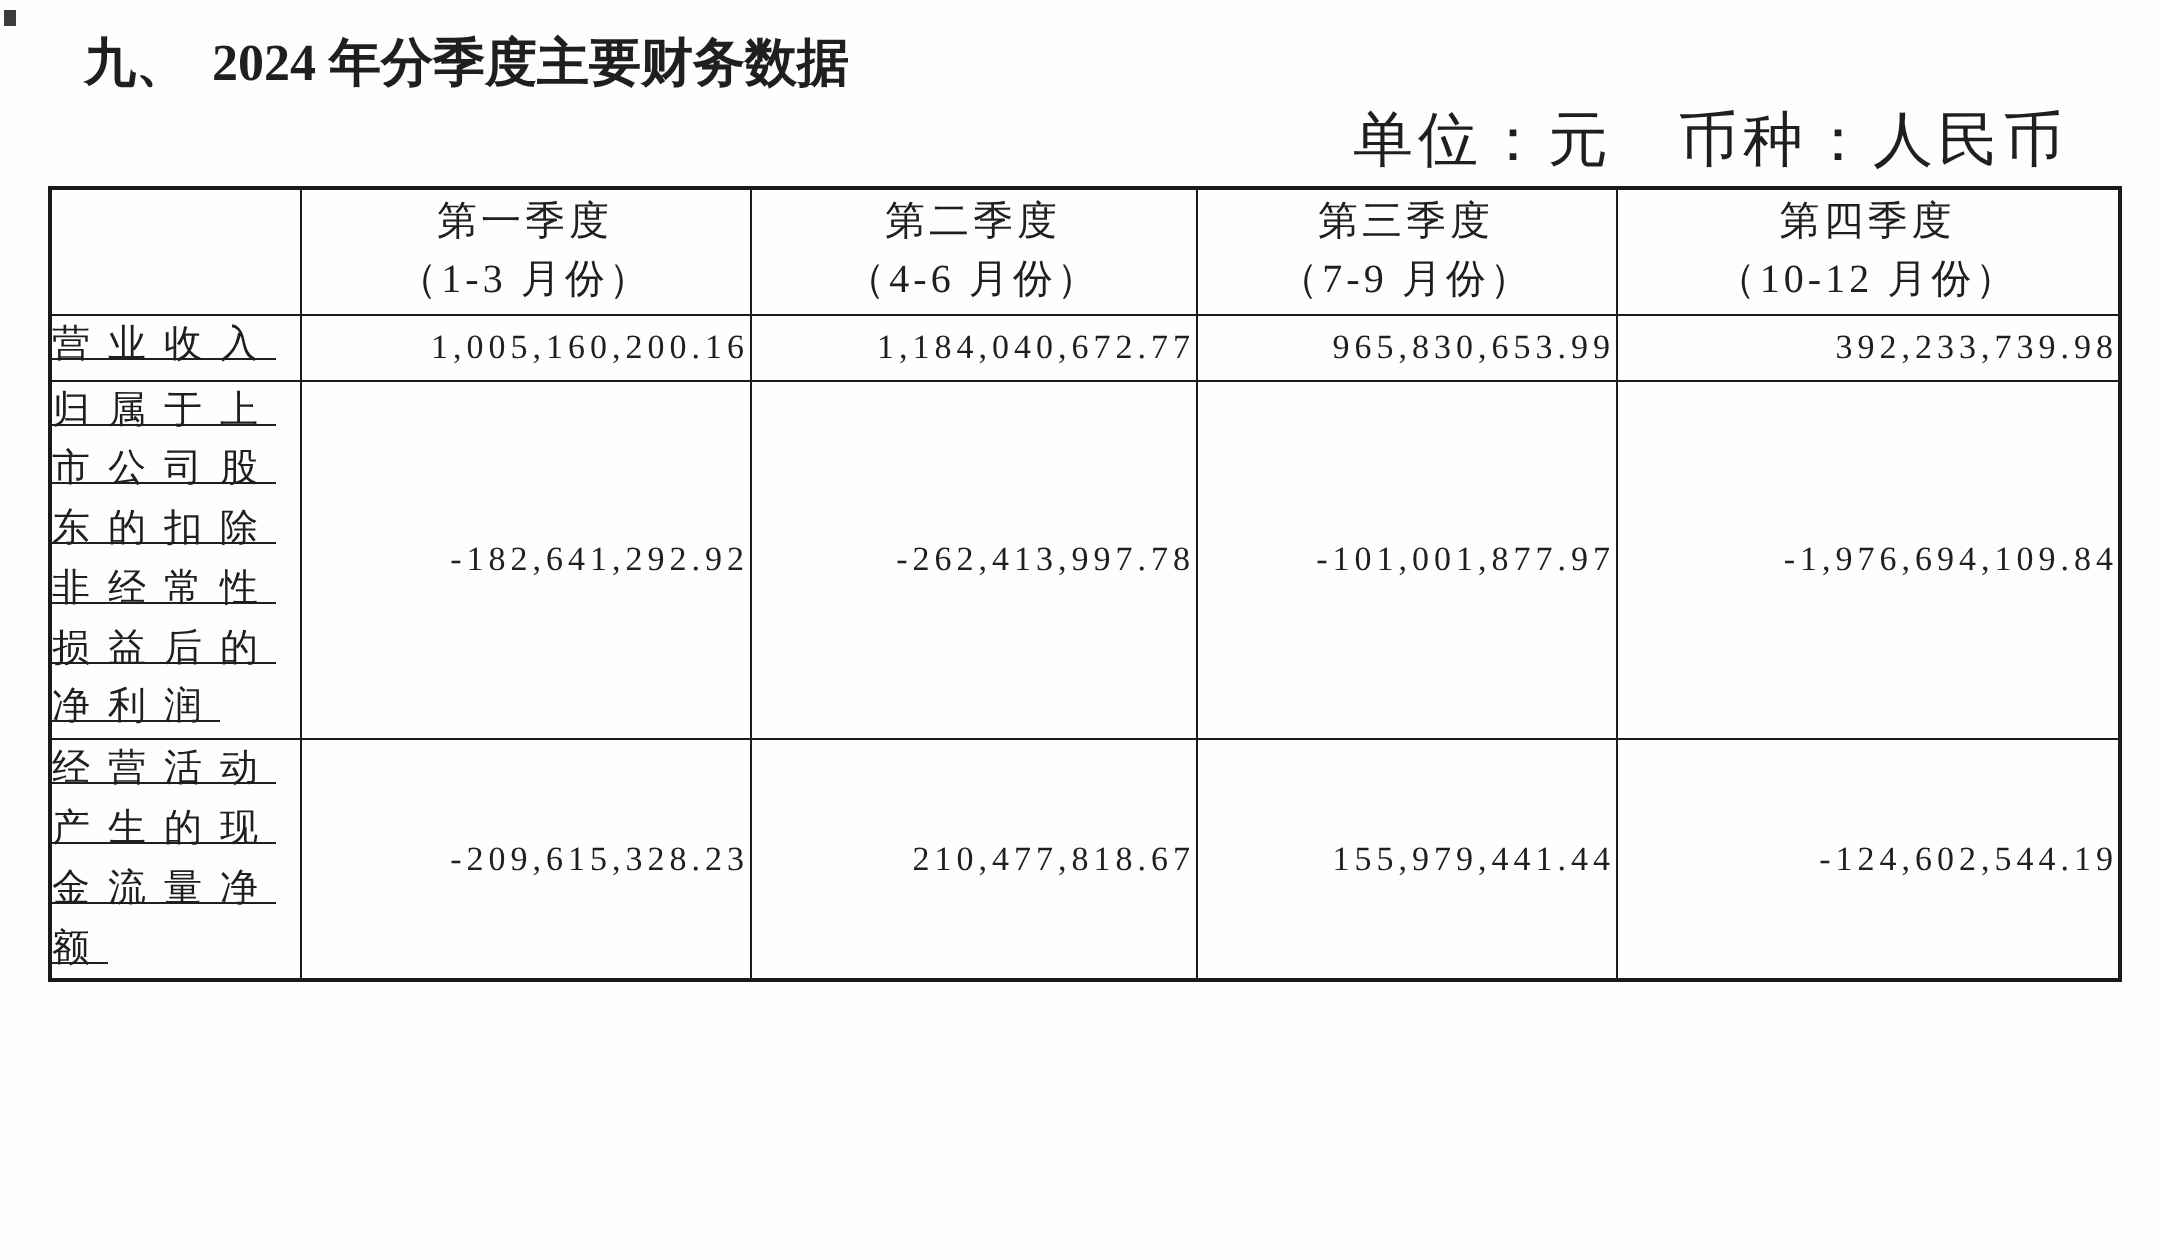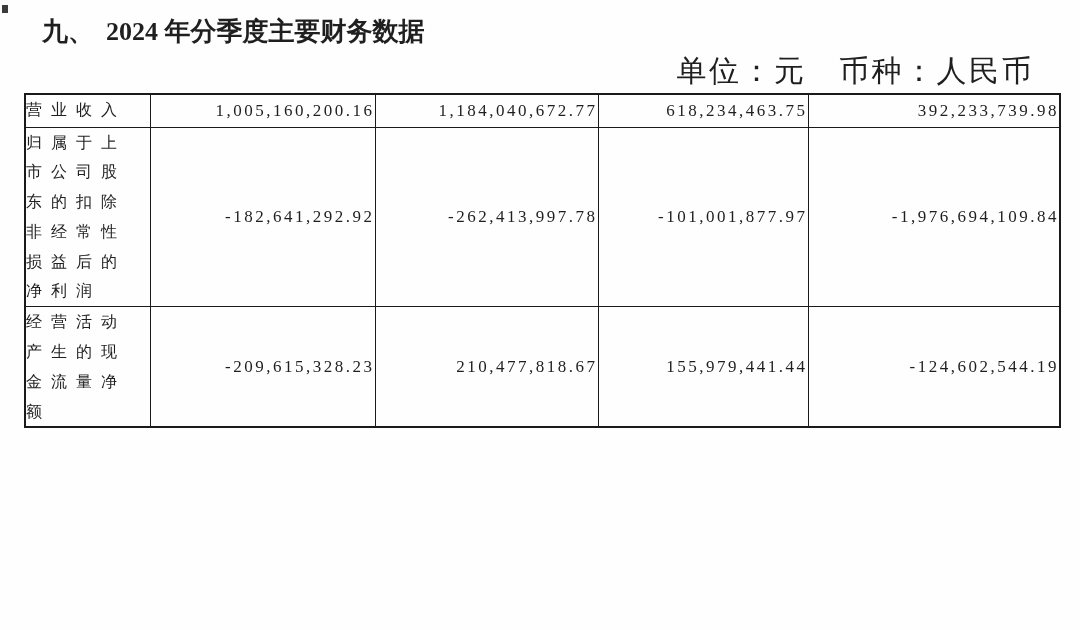--- a/index.html
+++ b/index.html
@@ -61,26 +61,27 @@
   th.col-head {
     text-align: center;
     vertical-align: middle;
     font-size: 20px;
   }
   th.col-head .hl1 { letter-spacing: 2px; line-height: 29px; }
   th.col-head .hl2 { letter-spacing: 2px; line-height: 29px; }
 
   td.row-label {
     vertical-align: top;
-    font-size: 16px;
+    font-size: 19px;
     line-height: 29.8px;
     letter-spacing: 9px;
     padding: 1px 0 0 4px;
     word-break: break-all;
     overflow: hidden;
+    text-decoration: underline;
   }
   td.num {
     vertical-align: middle;
     text-align: right;
     padding-right: 13px;
     font-size: 17px;
     letter-spacing: 2.5px;
     white-space: nowrap;
   }
 </style>
@@ -100,26 +101,45 @@
   <table class="fin">
     <colgroup>
       <col style="width:125px">
       <col style="width:225px">
       <col style="width:223px">
       <col style="width:210px">
       <col style="width:252px">
     </colgroup>
 
     <tbody>
+        <tr class="r-head">
+      <th class="corner"></th>
+      <th class="col-head">
+        <div class="hl1">第一季度</div>
+        <div class="hl2">（1-3 月份）</div>
+      </th>
+      <th class="col-head">
+        <div class="hl1">第二季度</div>
+        <div class="hl2">（4-6 月份）</div>
+      </th>
+      <th class="col-head">
+        <div class="hl1">第三季度</div>
+        <div class="hl2">（7-9 月份）</div>
+      </th>
+      <th class="col-head">
+        <div class="hl1">第四季度</div>
+        <div class="hl2">（10-12 月份）</div>
+      </th>
+    </tr>
 
     <tr class="r-rev">
       <td class="row-label">营业收入</td>
       <td class="num">1,005,160,200.16</td>
       <td class="num">1,184,040,672.77</td>
-      <td class="num">618,234,463.75</td>
+      <td class="num">965,830,653.99</td>
       <td class="num">392,233,739.98</td>
     </tr>
 
 
     <tr class="r-npded">
       <td class="row-label">归属于上市公司股东的扣除非经常性损益后的净利润</td>
       <td class="num">-182,641,292.92</td>
       <td class="num">-262,413,997.78</td>
       <td class="num">-101,001,877.97</td>
       <td class="num">-1,976,694,109.84</td>

